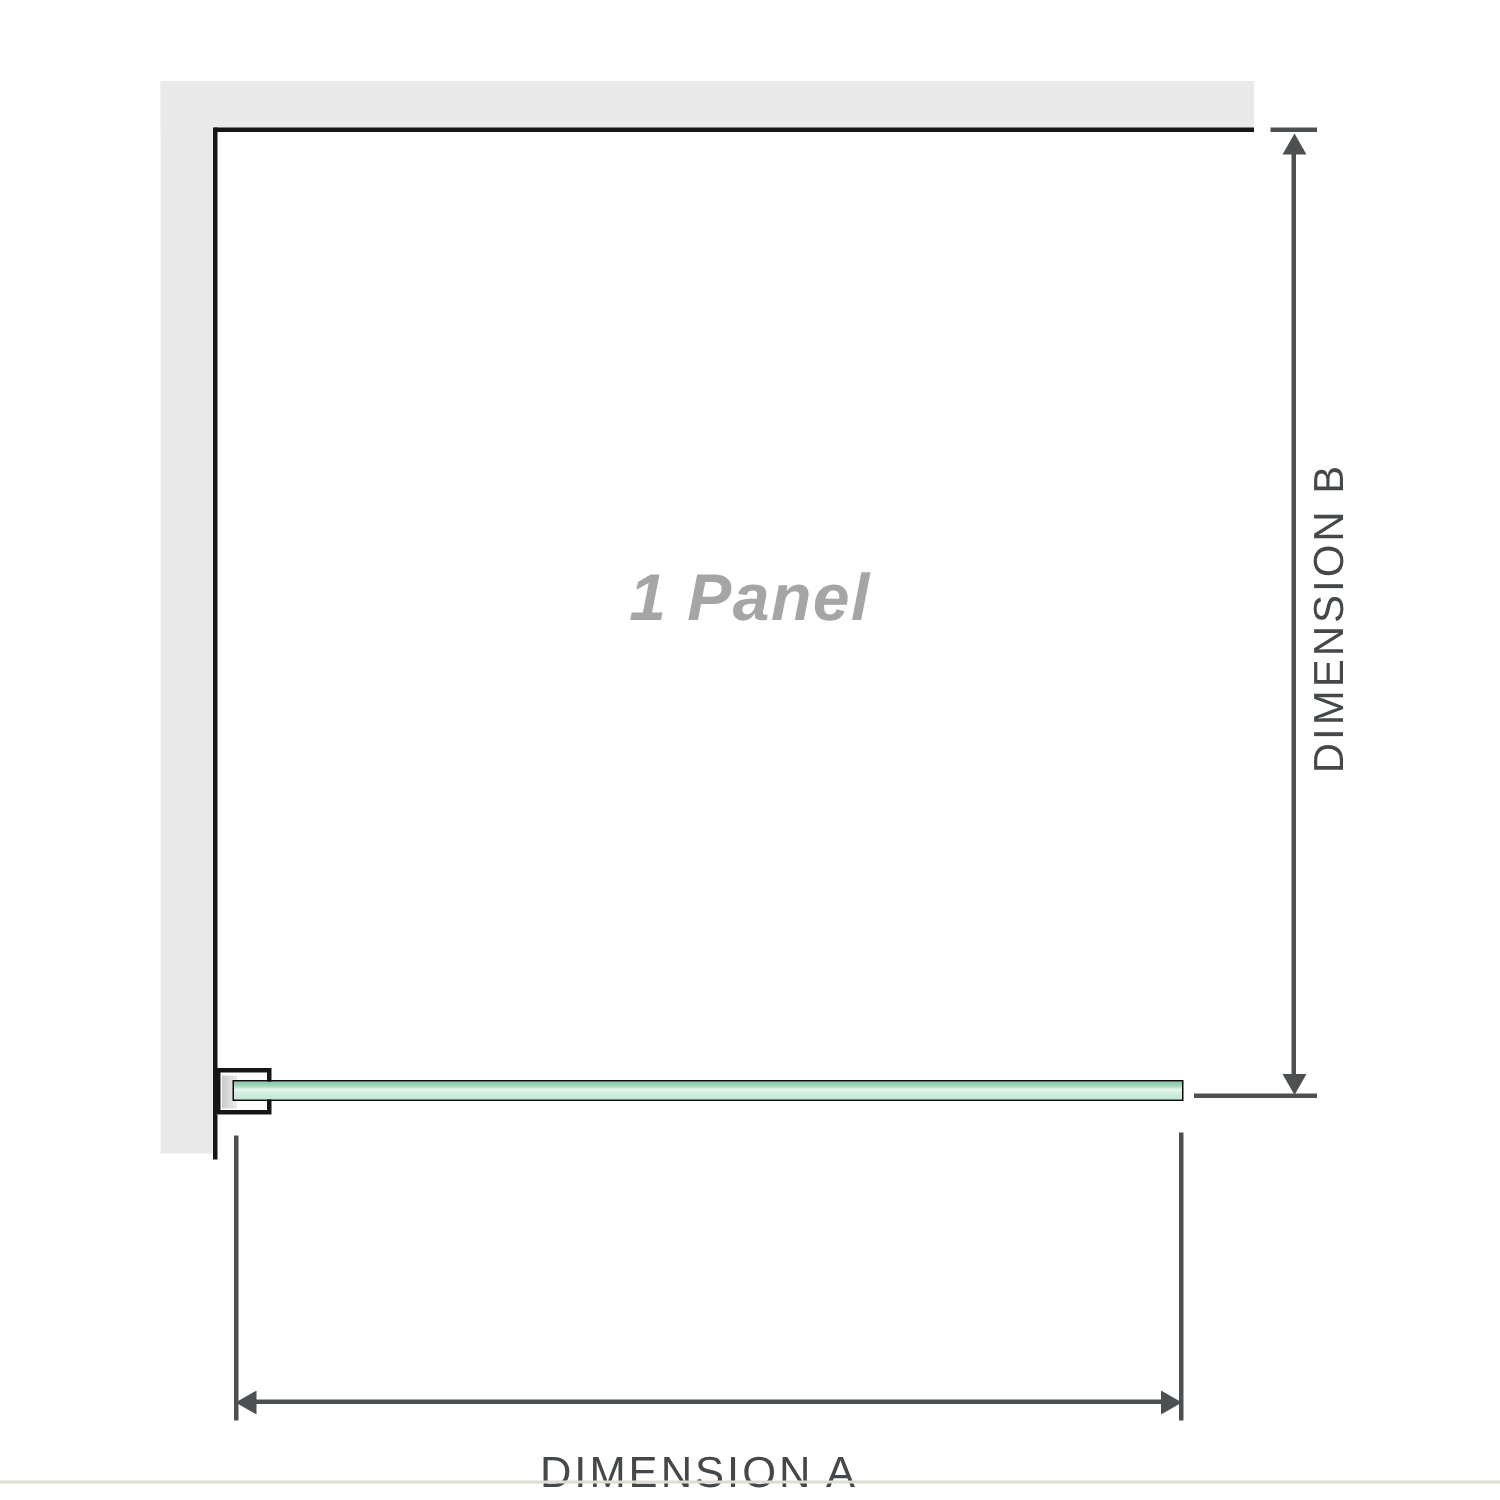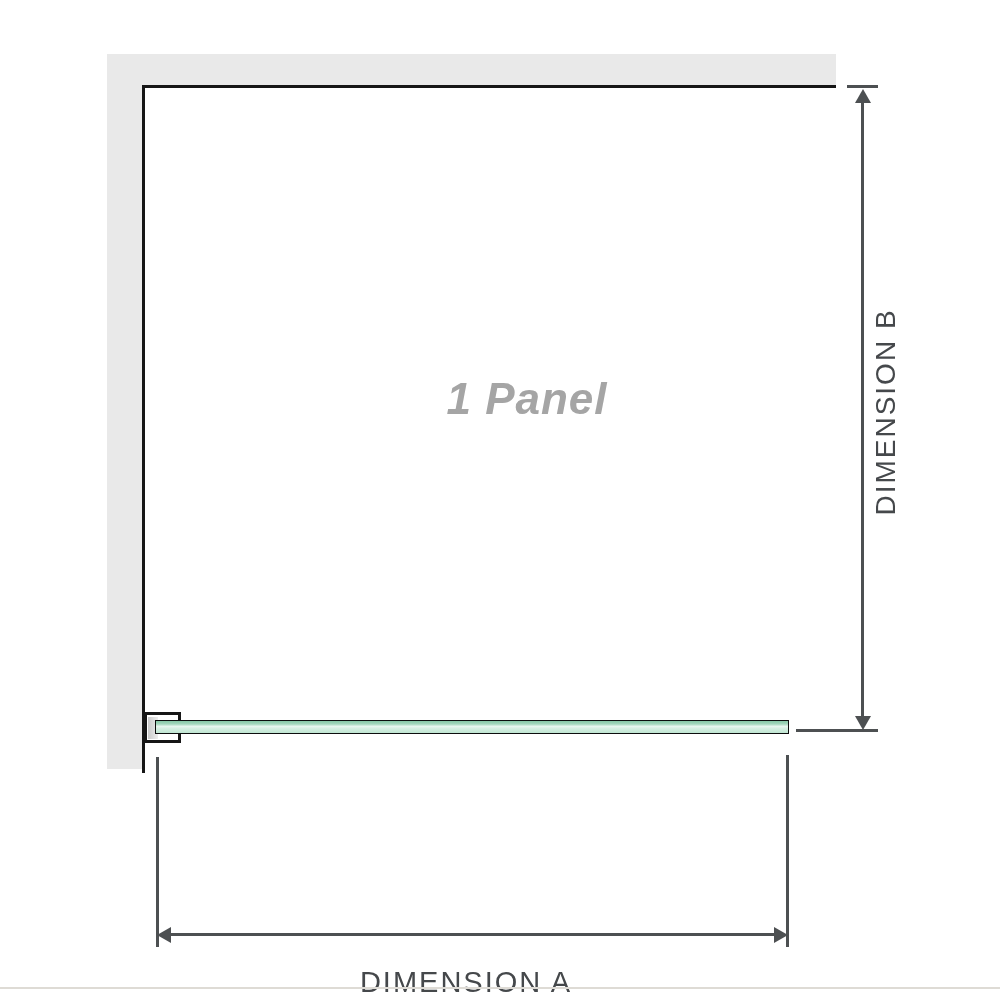--- a/index.html
+++ b/index.html
@@ -29,21 +29,20 @@
   
   .panel-label {
     left: 500px; top: 399px;
     transform: translate(-50%, -50%);
     font-size: 44px;
     font-style: italic;
     font-weight: bold;
     letter-spacing: 1px;
     color: var(--panel_text, #a5a5a5);
     white-space: nowrap;
-    margin-left: 27px;
   }
 
   
   .bracket {
     left: 144px; top: 712px; width: 37px; height: 31px;
     border: 3px solid var(--outline, #161616);
     background: #ffffff;
     box-sizing: border-box;
   }
   .bracket-channel {

